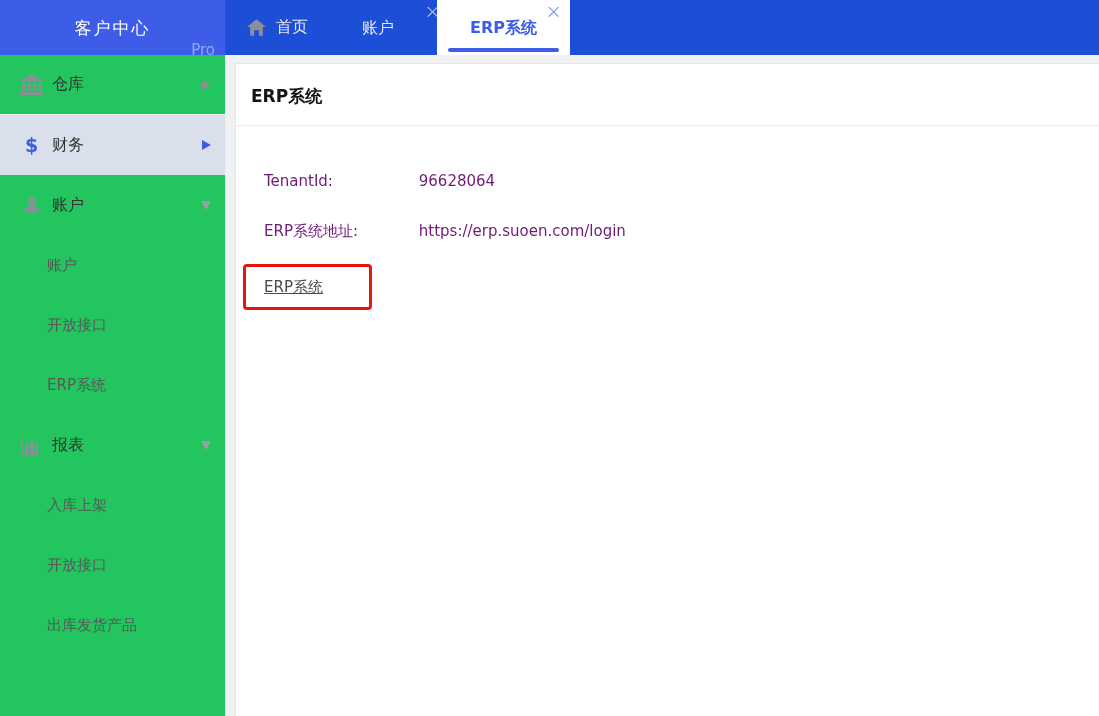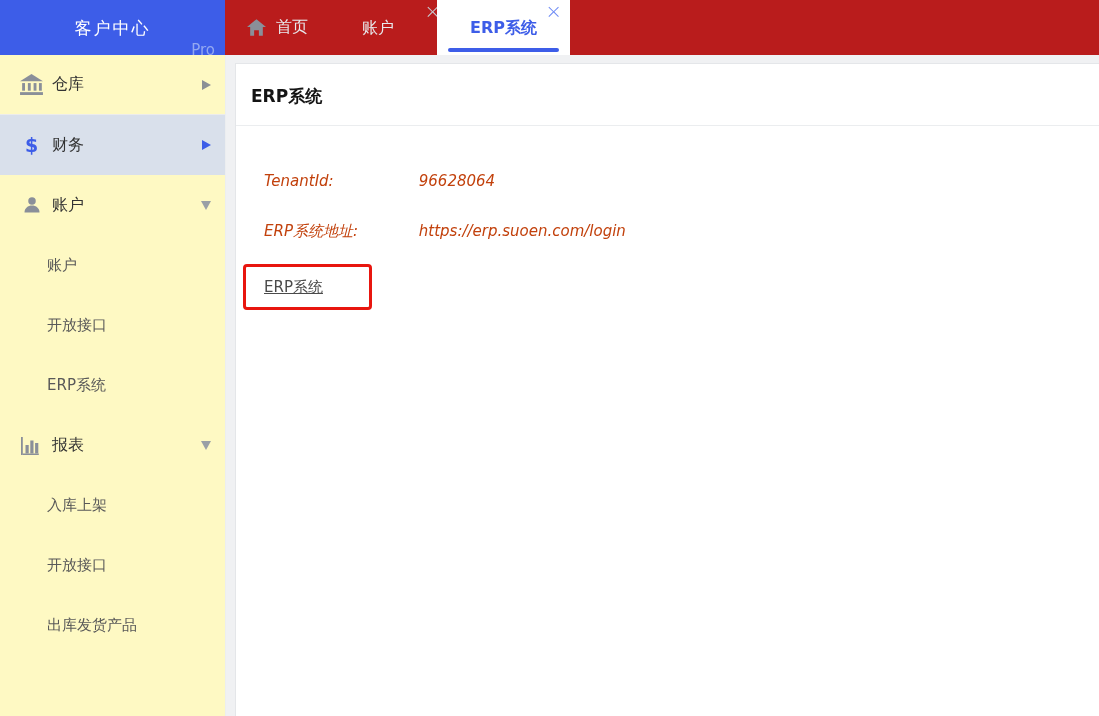--- a/index.html
+++ b/index.html
@@ -5,50 +5,50 @@
   * { margin:0; padding:0; box-sizing:content-box; }
   html,body { width:1099px; height:716px; overflow:hidden; }
   body { font-family:"DejaVu Sans","Liberation Sans",sans-serif; background:#ffffff; position:relative; }
 
   
   .brand-header { position:absolute; left:0; top:0; width:225px; height:55px; background:#3d5de8; }
   .brand-title { position:absolute; left:0; right:0; top:17px; text-align:center; color:#ffffff; font-size:17px; letter-spacing:2px; font-weight:500; }
   .brand-badge { position:absolute; right:10px; top:5px; color:#93a8f1; font-size:15px;margin-top:36px; }
 
   
-  .topbar { position:absolute; left:225px; top:0; width:874px; height:55px; background:#b91c1c; }
+  .topbar { position:absolute; left:225px; top:0; width:874px; height:55px; background:#1d4ed8; }
   .tab-home { position:absolute; left:22px; top:0; height:55px; display:flex; align-items:center; color:#e8eaed; font-size:16px; cursor:pointer; }
   .tab-home svg { margin-right:10px; display:block; }
   .tab-plain { position:absolute; left:120px; top:0; width:92px; height:55px; color:#e8eaed; font-size:16px; cursor:pointer; }
   .tab-plain .tab-label { position:absolute; left:17px; top:0; line-height:55px; }
   .tab-plain .tab-close { position:absolute; right:-4px; top:1px; color:#c8ccd2; font-size:20px; font-weight:300; line-height:20px; cursor:pointer; }
   .tab-active { position:absolute; left:212px; top:0; width:133px; height:55px; background:#ffffff; cursor:pointer; }
   .tab-active .tab-label { display:block; text-align:center; line-height:55px; color:#3d5de8; font-weight:bold; font-size:16px; }
   .tab-active .tab-close { position:absolute; right:8px; top:1px; color:#6e8bf5; font-size:20px; font-weight:300; line-height:20px; cursor:pointer; }
   .tab-active .tab-underline { position:absolute; left:11px; right:11px; bottom:3px; height:4px; background:#3d5de8; border-radius:2px; }
 
   
-  .sidebar { position:absolute; left:0; top:55px; width:225px; height:661px; background:#fef9c3; border-right:1px solid #eceef0; }
+  .sidebar { position:absolute; left:0; top:55px; width:225px; height:661px; background:#22c55e; border-right:1px solid #eceef0; }
   .nav-row { position:relative; height:60px; display:flex; align-items:center; padding-left:18px; font-size:16px; color:#333333; cursor:pointer; }
   .nav-row.first { border-bottom:1px solid #ececec; height:59px; }
   .nav-row.active { background:#d9e0eb; }
   .nav-icon { width:27px; display:flex; justify-content:center; align-items:center; margin-right:7px; }
   .dollar-glyph { color:#3d5de8; font-weight:bold; font-size:19px; line-height:19px; }
   .arrow { position:absolute; right:14px; width:0; height:0; }
   .arrow-right { border-left:9px solid #8b9096; border-top:5px solid transparent; border-bottom:5px solid transparent; }
   .arrow-right.blue { border-left-color:#3d5de8; }
   .arrow-down { border-top:9px solid #9aa0a6; border-left:5px solid transparent; border-right:5px solid transparent; }
   .sub-row { height:60px; line-height:60px; padding-left:47px; font-size:15px; color:#595959; cursor:pointer; }
 
   
   .content { position:absolute; left:226px; top:55px; width:873px; height:661px; background:#f0f1f3; }
   .card { position:absolute; left:9px; top:8px; right:-2px; bottom:-2px; background:#ffffff; border:1px solid #e4e6e9; }
   .card-title { height:40px; padding:21px 0 0 15px; font-size:17px; font-weight:bold; color:#141414; border-bottom:1px solid #ebedef; }
   .card-body { position:relative; }
-  .field-row { position:absolute; left:28px; font-size:15px; color:#c2410c; white-space:nowrap;font-style:italic; }
+  .field-row { position:absolute; left:28px; font-size:15px; color:#701a75; white-space:nowrap; }
   .field-row .field-label { display:inline-block; width:150px; }
   .field-row.row-1 { top:46px; }
   .field-row.row-2 { top:96px; }
   .erp-link { position:absolute; left:28px; top:152px; font-size:15px; color:#4a4a4a; text-decoration:underline; cursor:pointer; }
   .annotation-box { position:absolute; left:7px; top:138px; width:123px; height:40px; border:3px solid #e8160f; border-radius:4px; pointer-events:none; }
 </style>
 </head>
 <body>
 
 <div class="brand-header">

